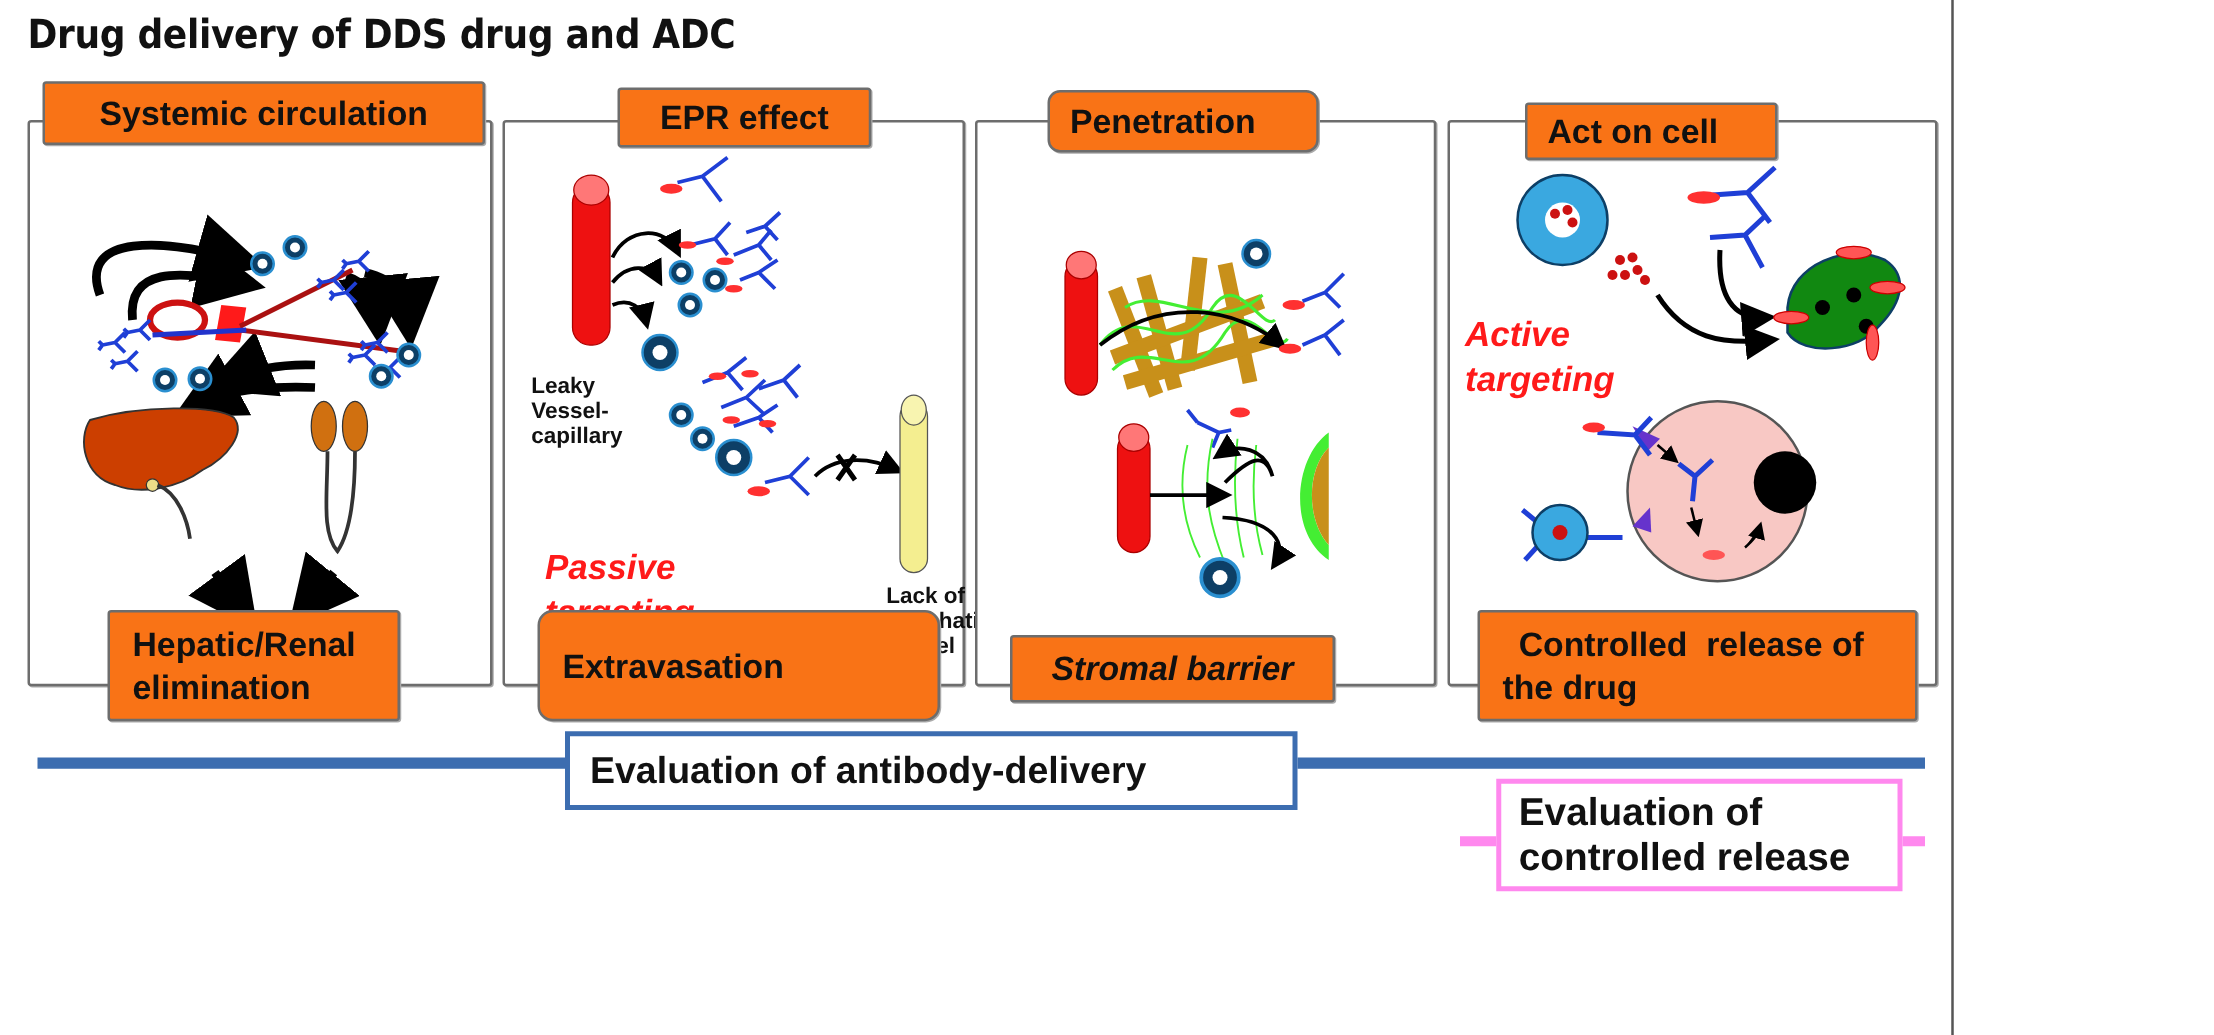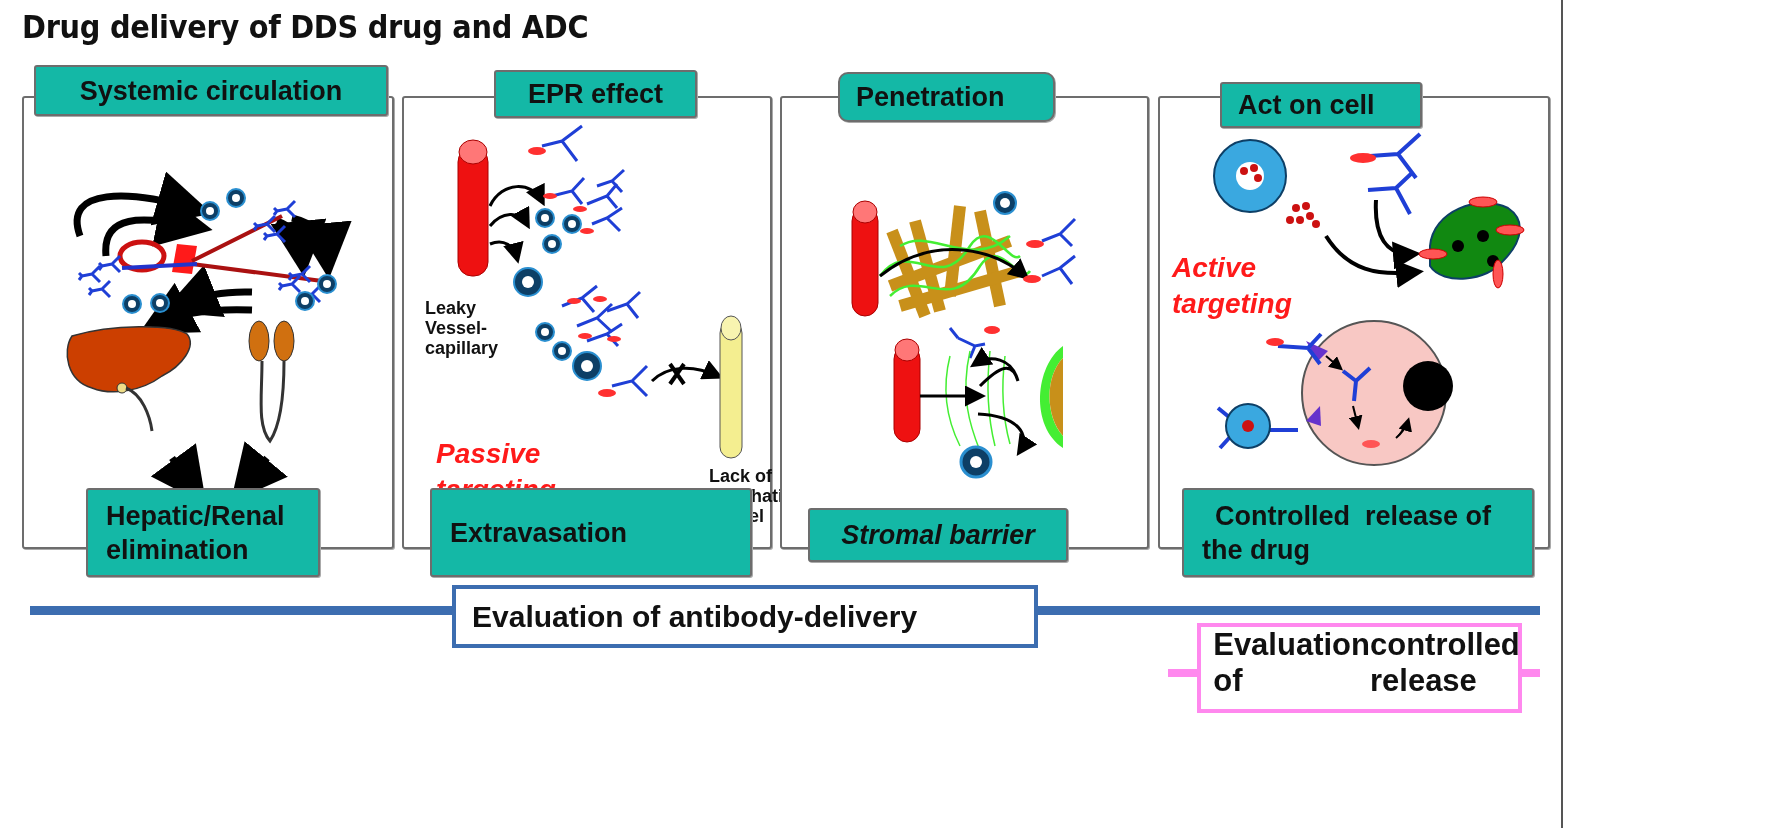--- a/index.html
+++ b/index.html
@@ -3,35 +3,35 @@
 <meta charset="utf-8">
 <style>
   html, body { margin:0; padding:0; background:#ffffff; }
   body { width:1771px; height:828px; position:relative; overflow:hidden;
          font-family:"Liberation Sans", sans-serif; color:#111; }
   .abs { position:absolute; }
   .title { left:22px; top:8px; font-size:32px; font-weight:bold; letter-spacing:-0.3px;
            font-family:"DejaVu Sans", sans-serif; transform:scaleX(0.9); transform-origin:left; }
   .panel { position:absolute; border:2px solid #6d6d6d; border-radius:3px; background:#fff;
            box-shadow:1px 1px 0 #aaa; }
-  .label-box { position:absolute; border:2px solid #6d6d6d; border-radius:3px; background:#14b8a6;
+  .label-box { position:absolute; border:2px solid #6d6d6d; border-radius:3px; background:#f97316;
                box-shadow:1px 1px 0 #aaa; font-weight:bold; font-size:27px; line-height:34px;
                padding:0 12px; box-sizing:border-box; display:flex; align-items:center; }
   .label-box.center { justify-content:center; }
   .label-box.multi { flex-direction:column; align-items:flex-start; justify-content:center; padding-left:18px; }
   .label-box.multi span { display:block; }
   svg.art { position:absolute; overflow:visible; }
   .blue-line { position:absolute; left:30px; top:606px; width:1510px; height:9px; background:#3c6db0; }
   .blue-box { position:absolute; left:452px; top:585px; width:586px; height:63px; box-sizing:border-box;
               border:4px solid #3c6db0; background:#fff; font-weight:bold; font-size:30px;
               display:flex; align-items:center; padding-left:16px; }
   .pink-line { position:absolute; left:1168px; top:669px; width:372px; height:8px; background:#ff88ee; }
   .pink-box { position:absolute; left:1197px; top:623px; width:325px; height:90px; box-sizing:border-box;
               border:4px solid #ff88ee; background:#fff; font-weight:bold; font-size:31px; line-height:36px;
-              display:flex; flex-direction:row; justify-content:center; padding-left:14px; }
+              display:flex; flex-direction:column; justify-content:center; padding-left:14px; }
   .right-rule { position:absolute; left:1561px; top:0; width:2px; height:828px; background:#555; }
   .red-italic { color:#ff1a1a; font-weight:bold; font-style:italic; font-size:28px; line-height:36px; }
   .small-bold { font-weight:bold; font-size:18px; line-height:20px; color:#111; }
 </style>
 </head>
 <body>
 
 <div class="abs title">Drug delivery of DDS drug and ADC</div>
 
 <div class="panel" style="left:22px; top:96px; width:368px; height:449px;"></div>
@@ -173,21 +173,21 @@
 <div class="abs red-italic" style="left:436px; top:436px;">
   <div>Passive</div>
   <div>targeting</div>
 </div>
 <div class="abs small-bold" style="left:709px; top:466px; font-size:18px; line-height:20px;">
   <div>Lack of</div>
   <div>lymphatic</div>
   <div>vessel</div>
 </div>
 
-<div class="label-box multi" style="left:430px; top:488px; width:322px; height:89px; font-size:27px;">
+<div class="label-box multi" style="left:430px; top:488px; width:322px; height:89px; font-size:27px;border-radius:12px;">
   <span>Extravasation</span>
 </div>
 
 <div class="panel" style="left:780px; top:96px; width:365px; height:449px;"></div>
 <div class="label-box" style="left:838px; top:72px; width:217px; height:50px; padding-left:16px;border-radius:10px;">
   <span>Penetration</span>
 </div>
 
 <svg class="art" style="left:780px; top:96px;" width="370" height="450" viewBox="0 0 370 450">
   <defs>

